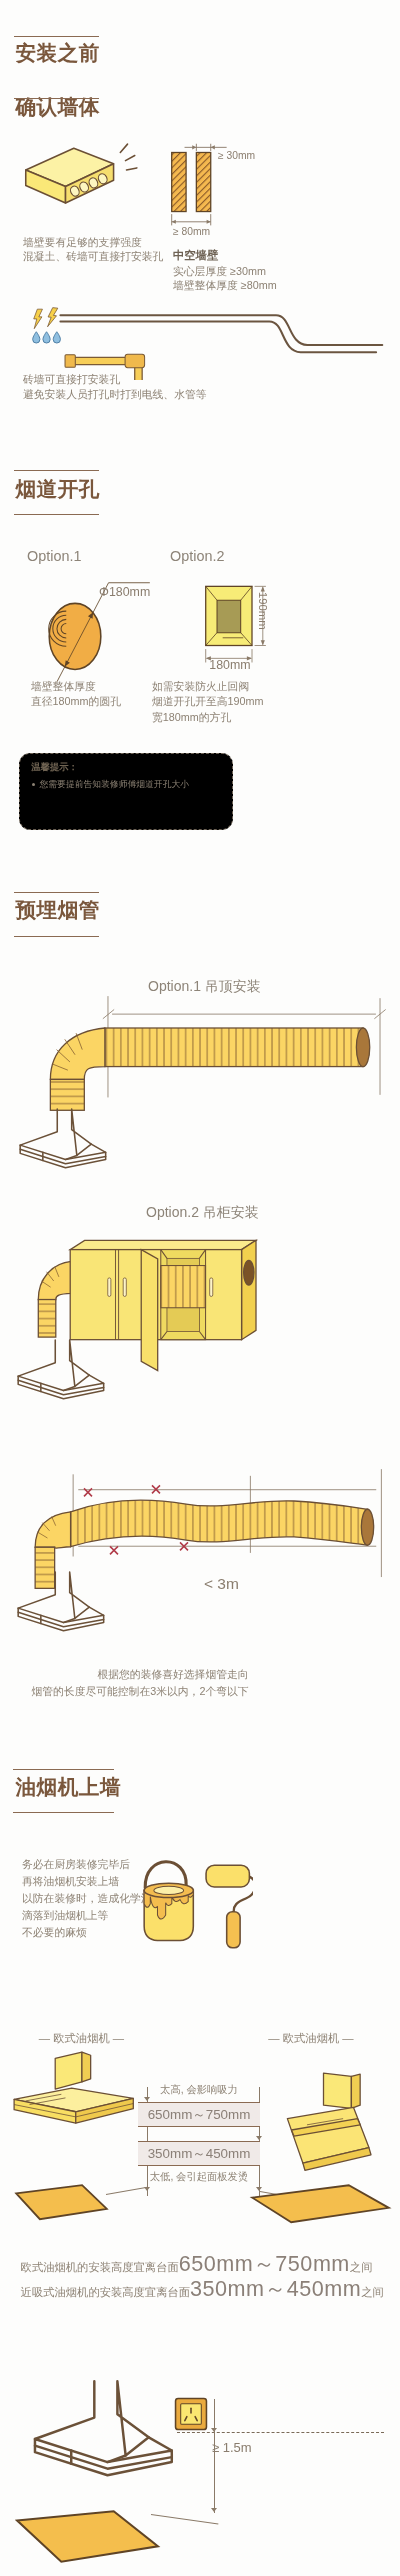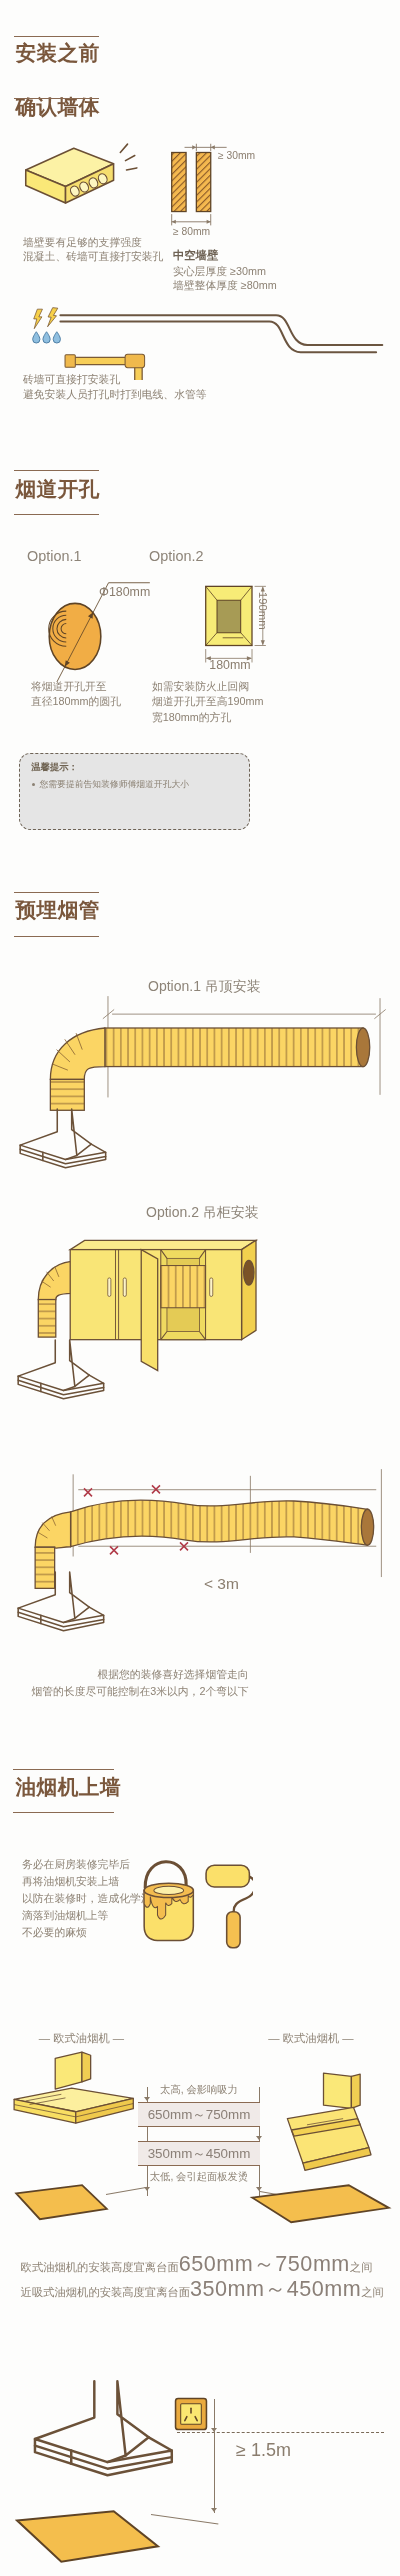--- a/index.html
+++ b/index.html
@@ -13,21 +13,21 @@
   .tb{position:absolute;color:#6e6254;font-size:11.3px;font-weight:700;white-space:nowrap;font-family:Liberation Mono, monospace;}
   .dim{position:absolute;color:#8a7d6e;font-size:10.3px;white-space:nowrap;}
   .opt{position:absolute;color:#8d8478;font-size:14.4px;white-space:nowrap;}
   .opt2{position:absolute;color:#8d8478;font-size:14px;white-space:nowrap;}
   .vdim{position:absolute;color:#8a7d6e;font-size:11.3px;writing-mode:vertical-rl;white-space:nowrap;}
   .vline{position:absolute;width:1px;background:#8a7a68;}
   .arrow-down{position:absolute;width:0;height:0;border-left:3.1px solid transparent;
               border-right:3.1px solid transparent;border-top:4.6px solid #8a7a68;}
   .slant{position:absolute;height:0;border-top:1px solid #8a7a68;transform-origin:left center;}
   .xmark{position:absolute;font-size:15.5px;font-weight:700;color:#b03a48;transform:translate(-50%,-50%);}
-  .tipbox{position:absolute;left:19px;top:753px;width:231px;height:77px;background:#e5e5e5;
+  .tipbox{position:absolute;left:19px;top:753px;width:214px;height:77px;background:#000000;
           border:1.5px dashed #6e6356;border-radius:11.3px;box-sizing:border-box;padding:7.2px 10.3px 0 11.3px;}
   .tip-title{font-size:9.3px;font-weight:700;color:#6f6352;margin-bottom:3.6px;}
   .tip-row{display:flex;align-items:flex-start;color:#8b8173;font-size:8.8px;line-height:13.4px;}
   .tip-dot{width:3.1px;height:3.1px;border-radius:50%;background:#8b8173;margin:5.2px 4.1px 0 1px;flex:none;}
   .rangebox{position:absolute;left:138px;width:122px;background:#f0eae8;border-top:1px solid #8a6a52;
             border-bottom:1px solid #8a6a52;color:#8b8078;font-size:13.4px;text-align:center;box-sizing:border-box;}
   .ctr{position:absolute;text-align:center;color:#8d8274;font-size:10.3px;white-space:nowrap;}
   .mixline{position:absolute;display:flex;align-items:baseline;white-space:nowrap;color:#8d8274;}
   .mixline .small{font-size:11.3px;font-family:Liberation Serif, serif;}
   .mixline .big{font-size:21.6px;color:#8b8078;letter-spacing:0.5px;}
@@ -140,21 +140,21 @@
     </g>
   </svg>
   <div class="t" style="left:23px;top:372px">砖墙可直接打安装孔</div>
   <div class="t" style="left:23px;top:387px">避免安装人员打孔时打到电线、水管等</div>
 
   <div class="hline" style="left:14px;top:470px;width:85px"></div>
   <div class="sec-title" style="left:15.5px;top:475px">烟道开孔</div>
   <div class="hline" style="left:14px;top:514px;width:85px"></div>
 
   <div class="opt" style="left:27px;top:548px">Option.1</div>
-  <div class="opt" style="left:149px;top:548px">Option.2</div>
+  <div class="opt" style="left:170px;top:548px">Option.2</div>
 
   <svg class="abs" style="left:26px;top:576px" width="129" height="111" viewBox="0 0 250 215">
     <ellipse cx="95" cy="117" rx="50" ry="64" fill="#F1AD45" stroke="#5f4426" stroke-width="3"></ellipse>
     <g fill="none" stroke="#5f4426" stroke-width="2">
       <path d="M78,92 A10,10 0 0 0 78,112"></path>
       <path d="M78,84 A18,18 0 0 0 78,120"></path>
       <path d="M78,76 A26,26 0 0 0 78,128"></path>
       <path d="M78,68 A34,34 0 0 0 78,136"></path>
     </g>
     <path d="M60,205 L160,13 L240,13" fill="none" stroke="#5f4426" stroke-width="1.6"></path>
@@ -186,21 +186,21 @@
     <g fill="#8a7a68">
       <polygon points="126,20 122,30 130,30"></polygon>
         <polygon points="126,135 122,125 130,125"></polygon>
       <polygon points="15,160 25,156 25,164"></polygon>
         <polygon points="105,160 95,156 95,164"></polygon>
     </g>
   </svg>
   <div class="vdim" style="left:257px;top:592px">190mm</div>
   <div class="dim" style="left:207px;top:658px;width:46px;text-align:center;font-size:12.4px">180mm</div>
 
-  <div class="t" style="left:31px;top:679px">将烟道开孔开至</div>
+  <div class="t" style="left:31px;top:679px">墙壁整体厚度</div>
   <div class="t" style="left:31px;top:694px">直径180mm的圆孔</div>
   <div class="t" style="left:152px;top:679px">如需安装防火止回阀</div>
   <div class="t" style="left:152px;top:694px">烟道开孔开至高190mm</div>
   <div class="t" style="left:152px;top:710px">宽180mm的方孔</div>
 
   <div class="tipbox">
     <div class="tip-title">温馨提示：</div>
     <div class="tip-row">
       <span class="tip-dot"></span>
       <span>您需要提前告知装修师傅烟道开孔大小</span>
@@ -405,21 +405,21 @@
       <line x1="33" y1="22" x2="33" y2="31"></line>
       <line x1="25" y1="38" x2="21" y2="46"></line>
       <line x1="41" y1="38" x2="45" y2="46"></line>
     </g>
   </svg>
   <div class="abs" style="left:177px;top:2432px;width:207px;border-top:1.5px dashed #7a6a58"></div>
   <div class="vline" style="left:214px;top:2399px;height:114px"></div>
   <div class="arrow-down" style="left:211px;top:2428px"></div>
   <div class="arrow-down" style="left:211px;top:2508px"></div>
   <div class="slant" style="left:151px;top:2514px;width:68px;transform:rotate(8deg)"></div>
-  <div class="dim" style="left:236px;top:2440px;font-size:18px">≥ 1.5m</div>
+  <div class="dim" style="left:212px;top:2440px;font-size:13px">≥ 1.5m</div>
   <svg class="abs" style="left:13px;top:2508px" width="149" height="58" viewBox="0 0 290 112">
     <polygon points="8,24 196,6 282,74 94,104" fill="#F4BE4D" stroke="#5f4426" stroke-width="4"></polygon>
   </svg>
 
   <div class="mixline" style="left:23px;top:2575px">
 
     <span class="big2">1.5米以上</span>
   </div>
 
 </div>

